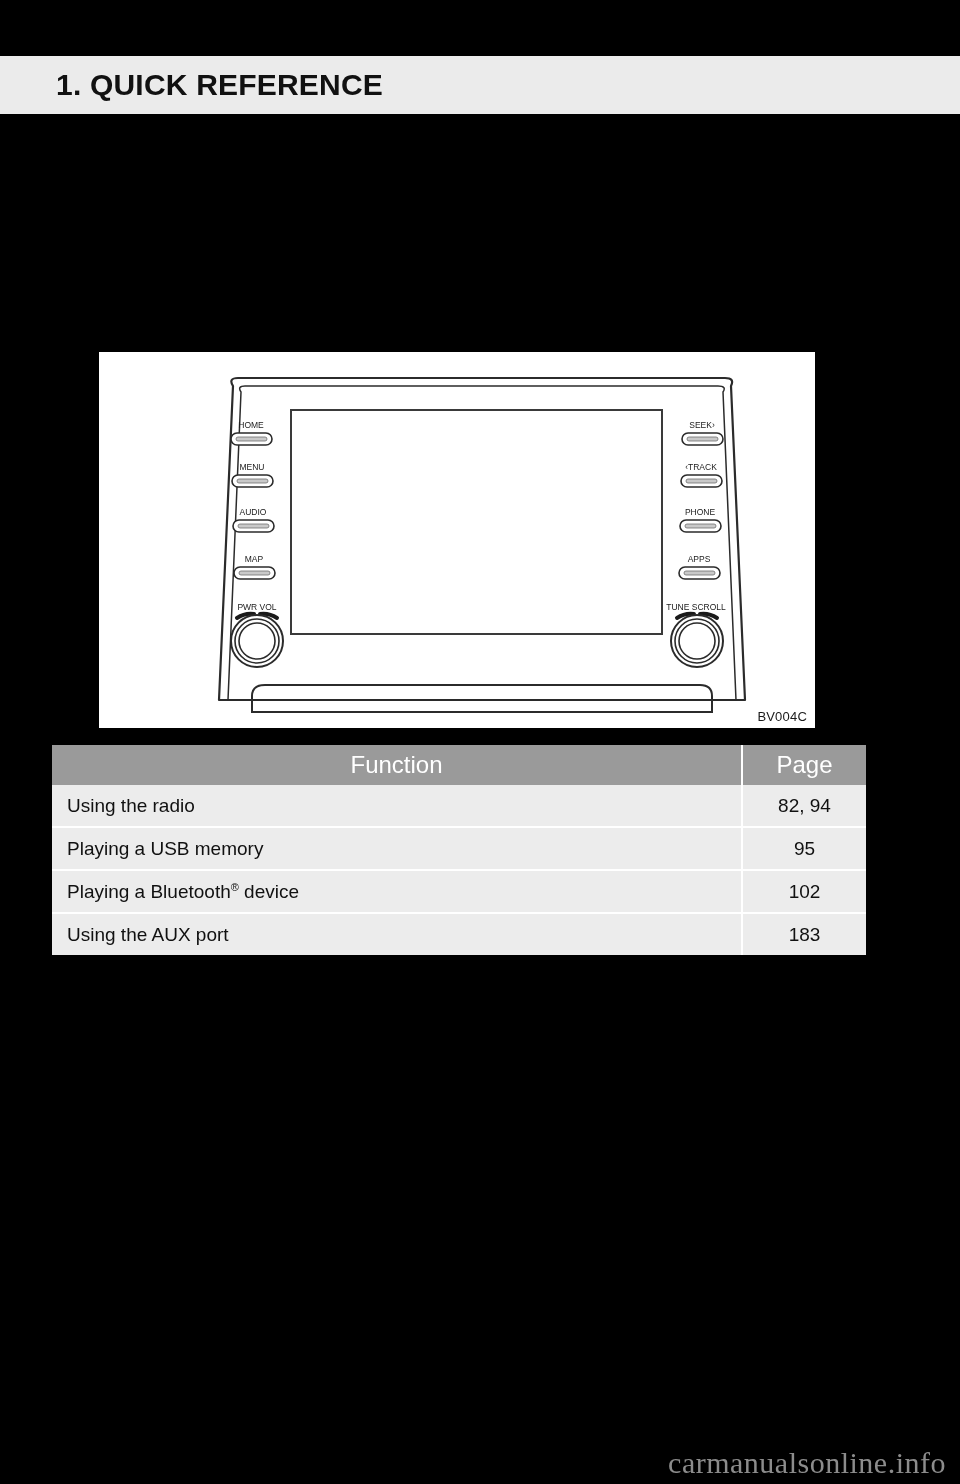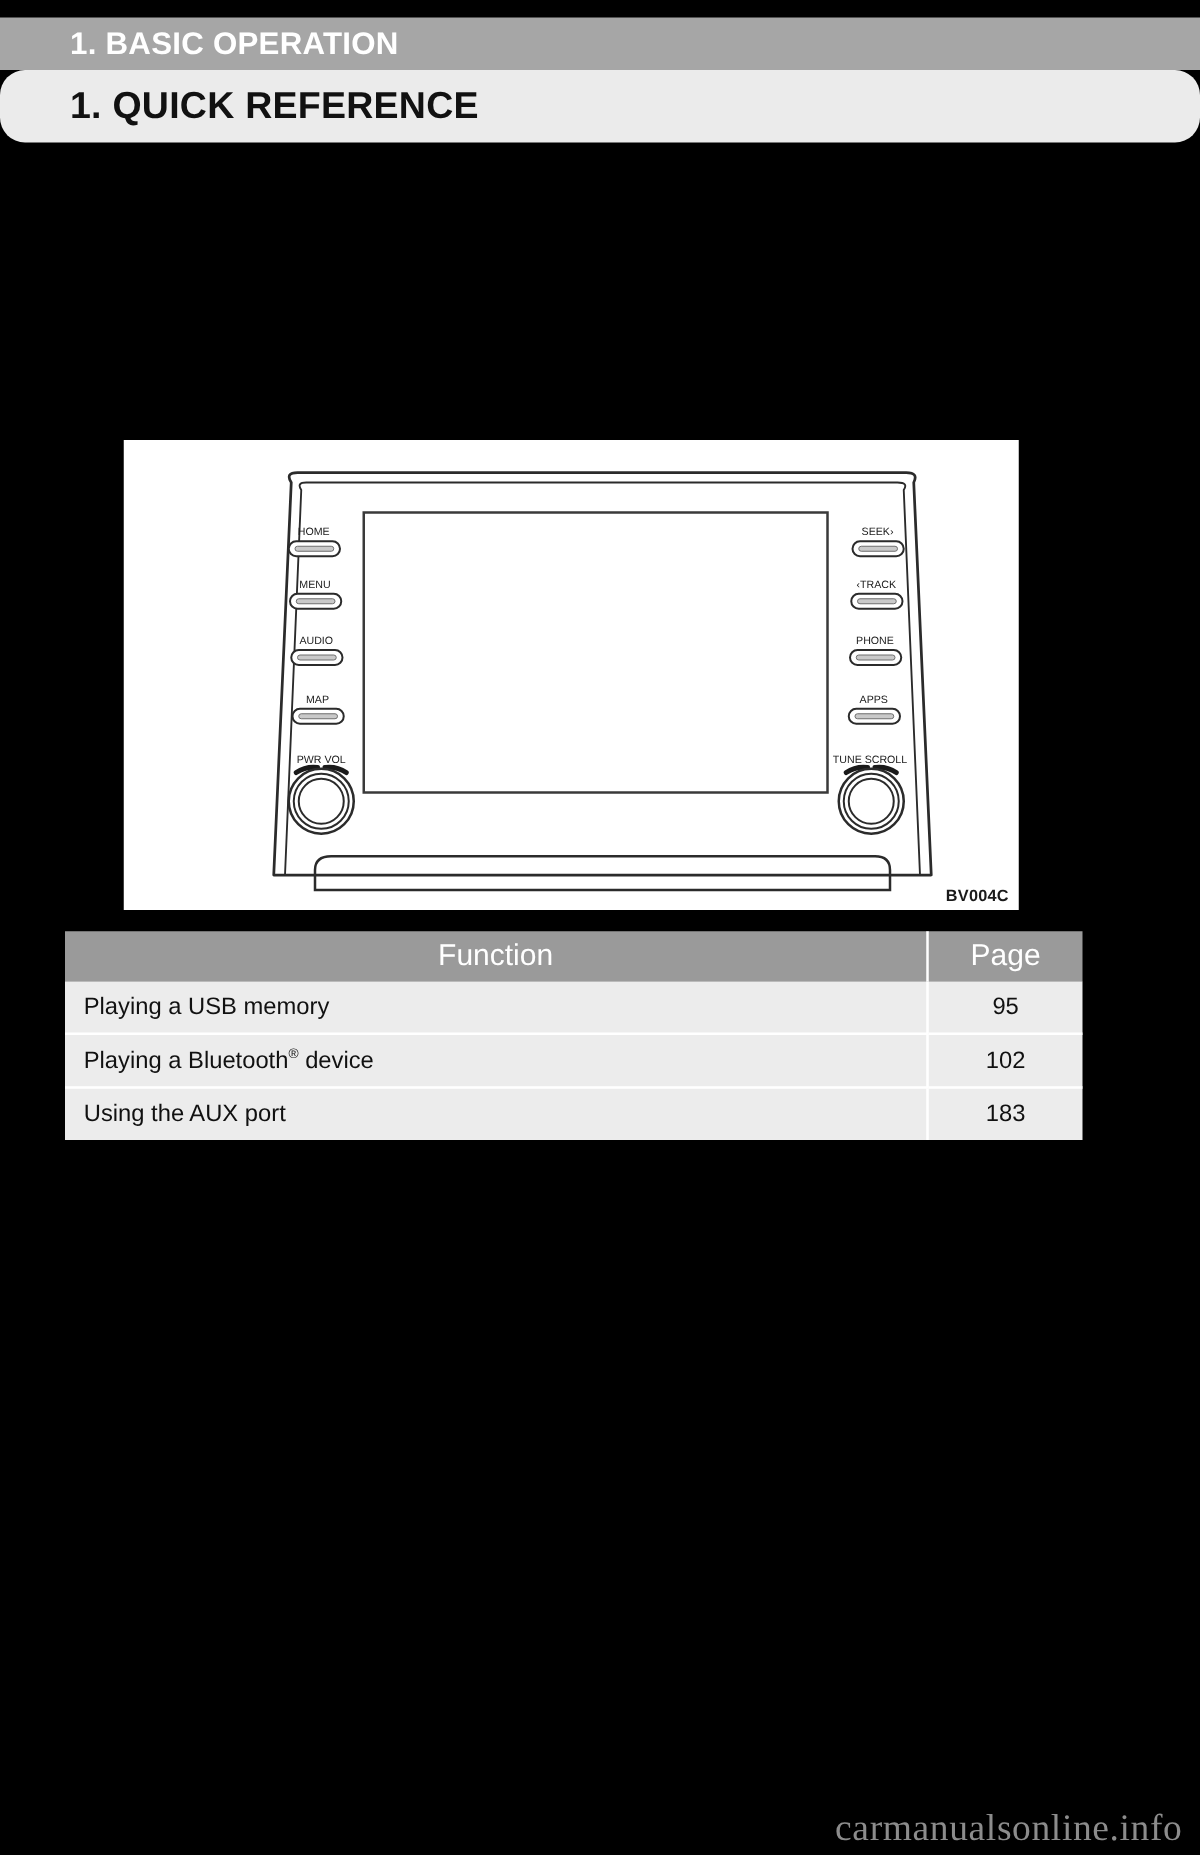--- a/index.html
+++ b/index.html
@@ -44,21 +44,20 @@
 
   .section-bar {
     position: absolute;
     left: 0;
     top: 56px;
     width: 960px;
     height: 58px;
     background: #ebebeb;
     display: flex;
     align-items: center;
-    border-radius: 20px;
   }
   .section-title {
     margin-left: 56px;
     color: #111111;
     font-size: 30px;
     font-weight: bold;
     letter-spacing: 0.2px;
     line-height: 1;
   }
 
@@ -74,21 +73,21 @@
   .illustration svg {
     display: block;
     width: 758px;
     height: 376px;
   }
   .fig-code {
     position: absolute;
     right: 8px;
     bottom: 4px;
     font-size: 13px;
-    font-weight: bold;
+    font-weight: normal;
     color: #1a1a1a;
     letter-spacing: 0.2px;
   }
 
   
   .ref-table {
     position: absolute;
     left: 52px;
     top: 745px;
     width: 814px;
@@ -147,23 +146,20 @@
     letter-spacing: 0.5px;
     line-height: 1;
     font-family: Liberation Serif, serif;
   }
 </style>
 </head>
 <body>
 
 <div class="page">
 
-  <div class="chapter-bar">
-    <div class="chapter-title">1. BASIC OPERATION</div>
-  </div>
 
   <div class="section-bar">
     <div class="section-title">1. QUICK REFERENCE</div>
   </div>
 
   <div class="illustration">
     <svg viewBox="0 0 758 376" xmlns="http://www.w3.org/2000/svg">
       <g fill="none" stroke="#2b2b2b" stroke-width="2.2" stroke-linejoin="round" stroke-linecap="round">
 
         <path d="M134,34 Q129,26 139,26 L626,26 Q636,26 632,34 L646,348 L120,348 Z"></path>
@@ -251,20 +247,24 @@
       <col class="c-page">
     </colgroup>
     <thead>
       <tr>
         <th class="th-func">Function</th>
         <th class="th-page">Page</th>
       </tr>
     </thead>
     <tbody>
       <tr>
+        <td class="td-func">Using the radio</td>
+        <td class="td-page">82, 94</td>
+      </tr>
+      <tr>
         <td class="td-func">Playing a USB memory</td>
         <td class="td-page">95</td>
       </tr>
       <tr>
         <td class="td-func"><span>Playing a Bluetooth</span><sup>®</sup><span> device</span></td>
         <td class="td-page">102</td>
       </tr>
       <tr>
         <td class="td-func">Using the AUX port</td>
         <td class="td-page">183</td>

